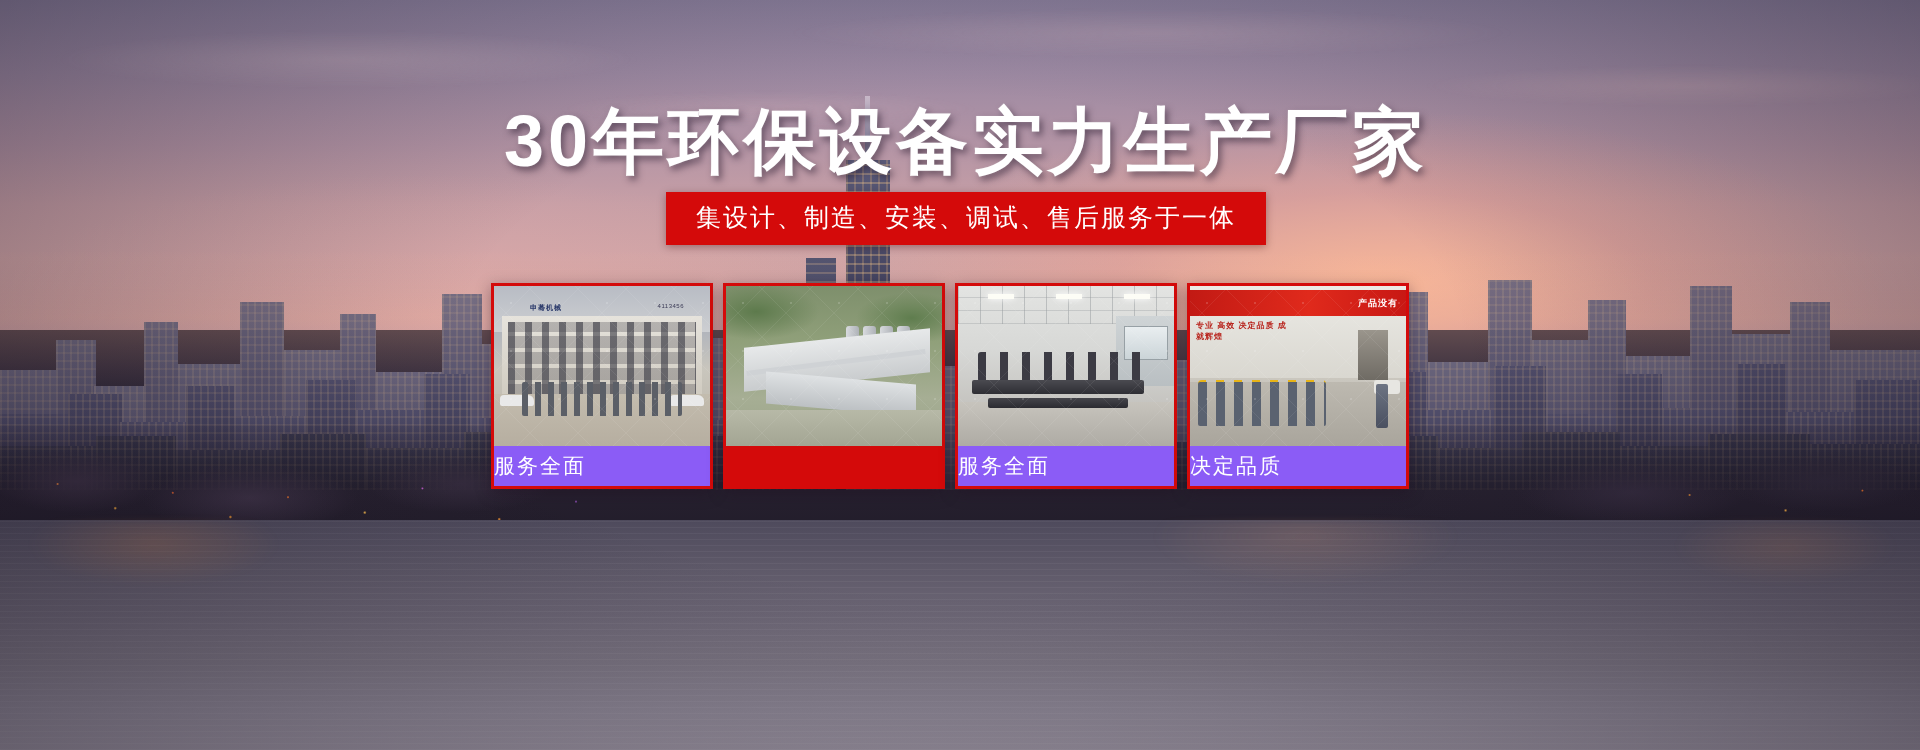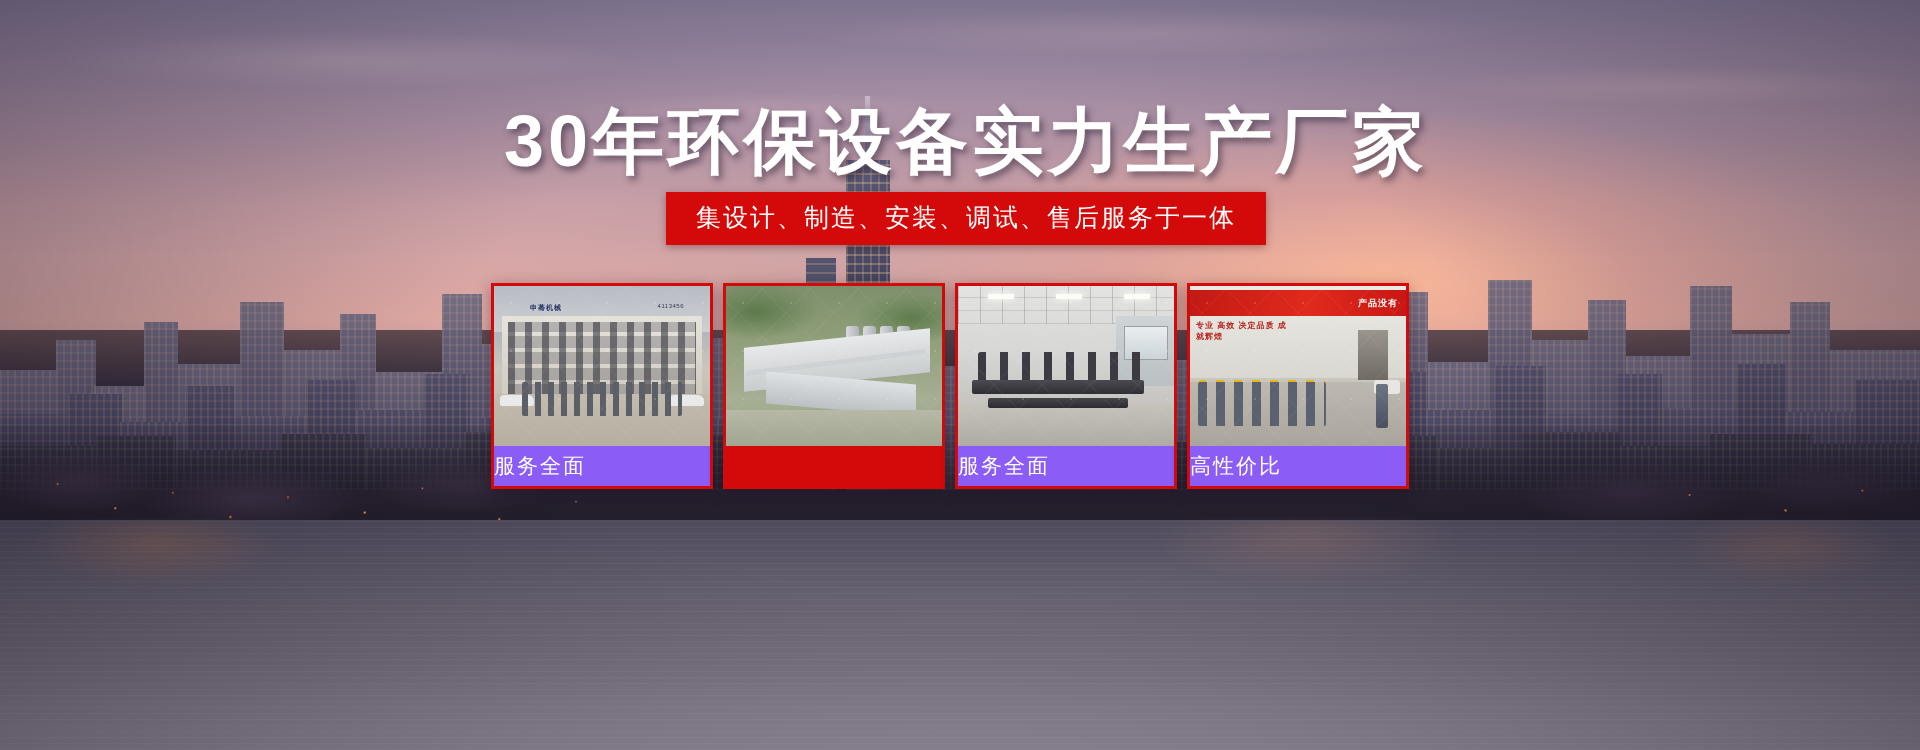--- a/index.html
+++ b/index.html
@@ -430,18 +430,18 @@
           <div class="slogan">专业 高效
 决定品质 成就辉煌</div>
           <div class="door"></div>
           <div class="floor4"></div>
           <div class="van"></div>
           <div class="helm"></div>
           <div class="crew"></div>
           <div class="guide"></div>
           <div class="wm"></div>
         </div>
-        <div class="card-label">高性价比</div>
+        <div class="card-label">决定品质</div>
       </div>
 
     </div>
   </div>
 </div>
 
 </body></html>

